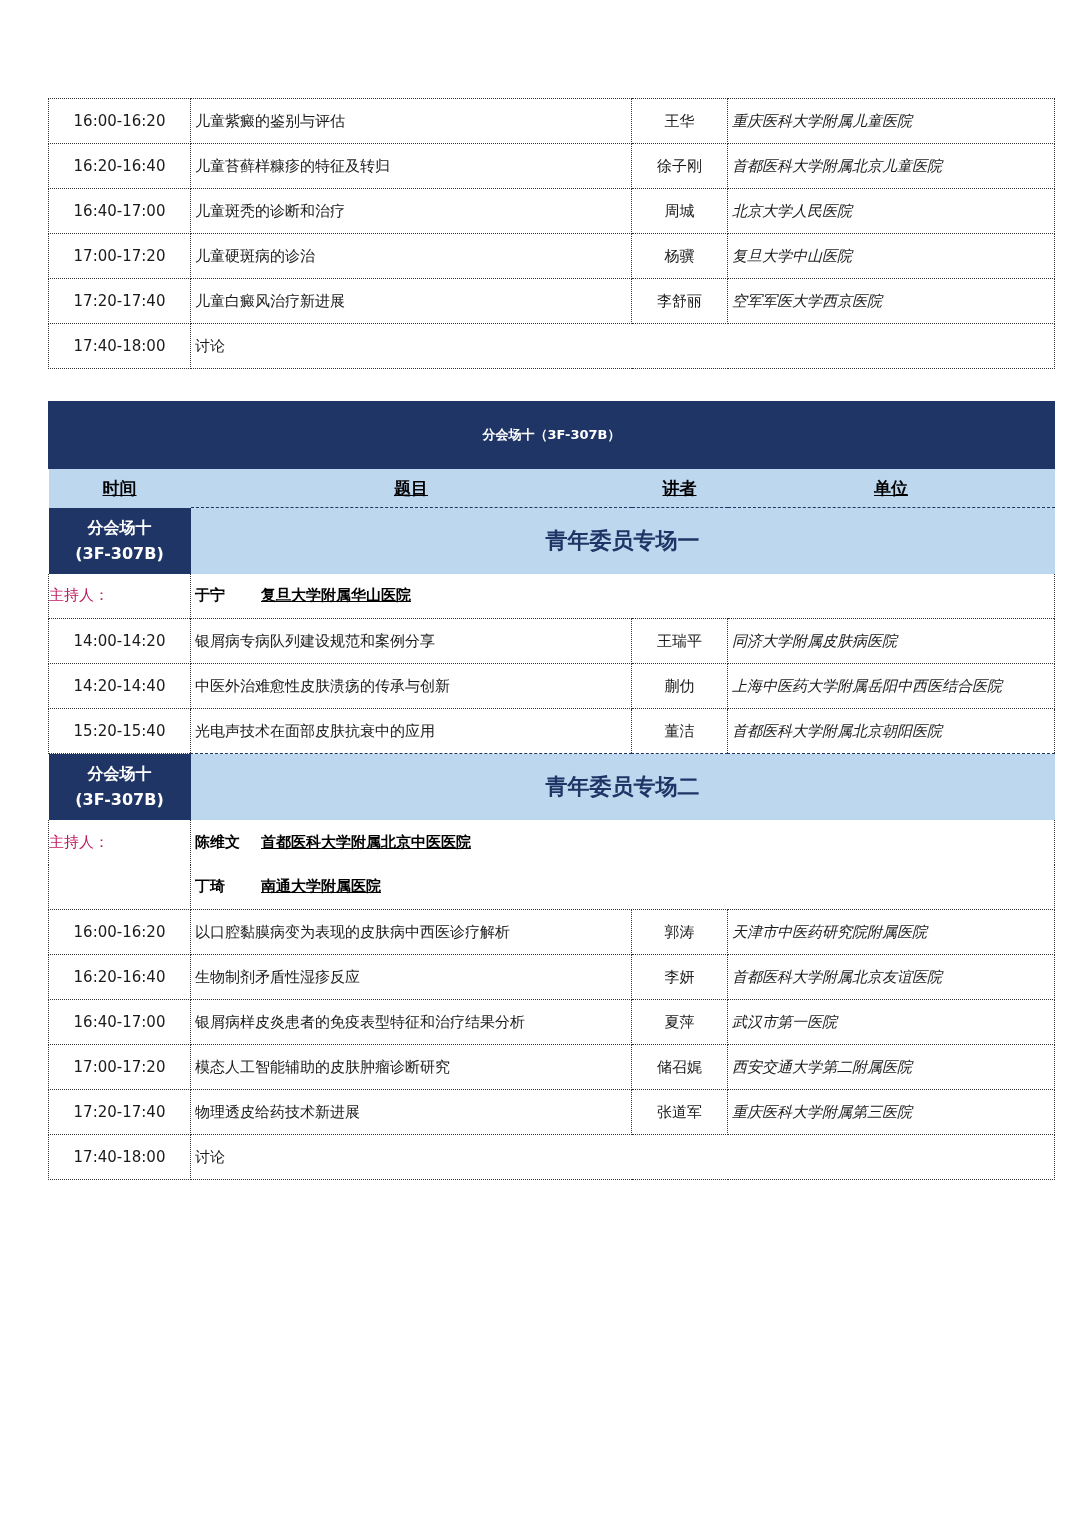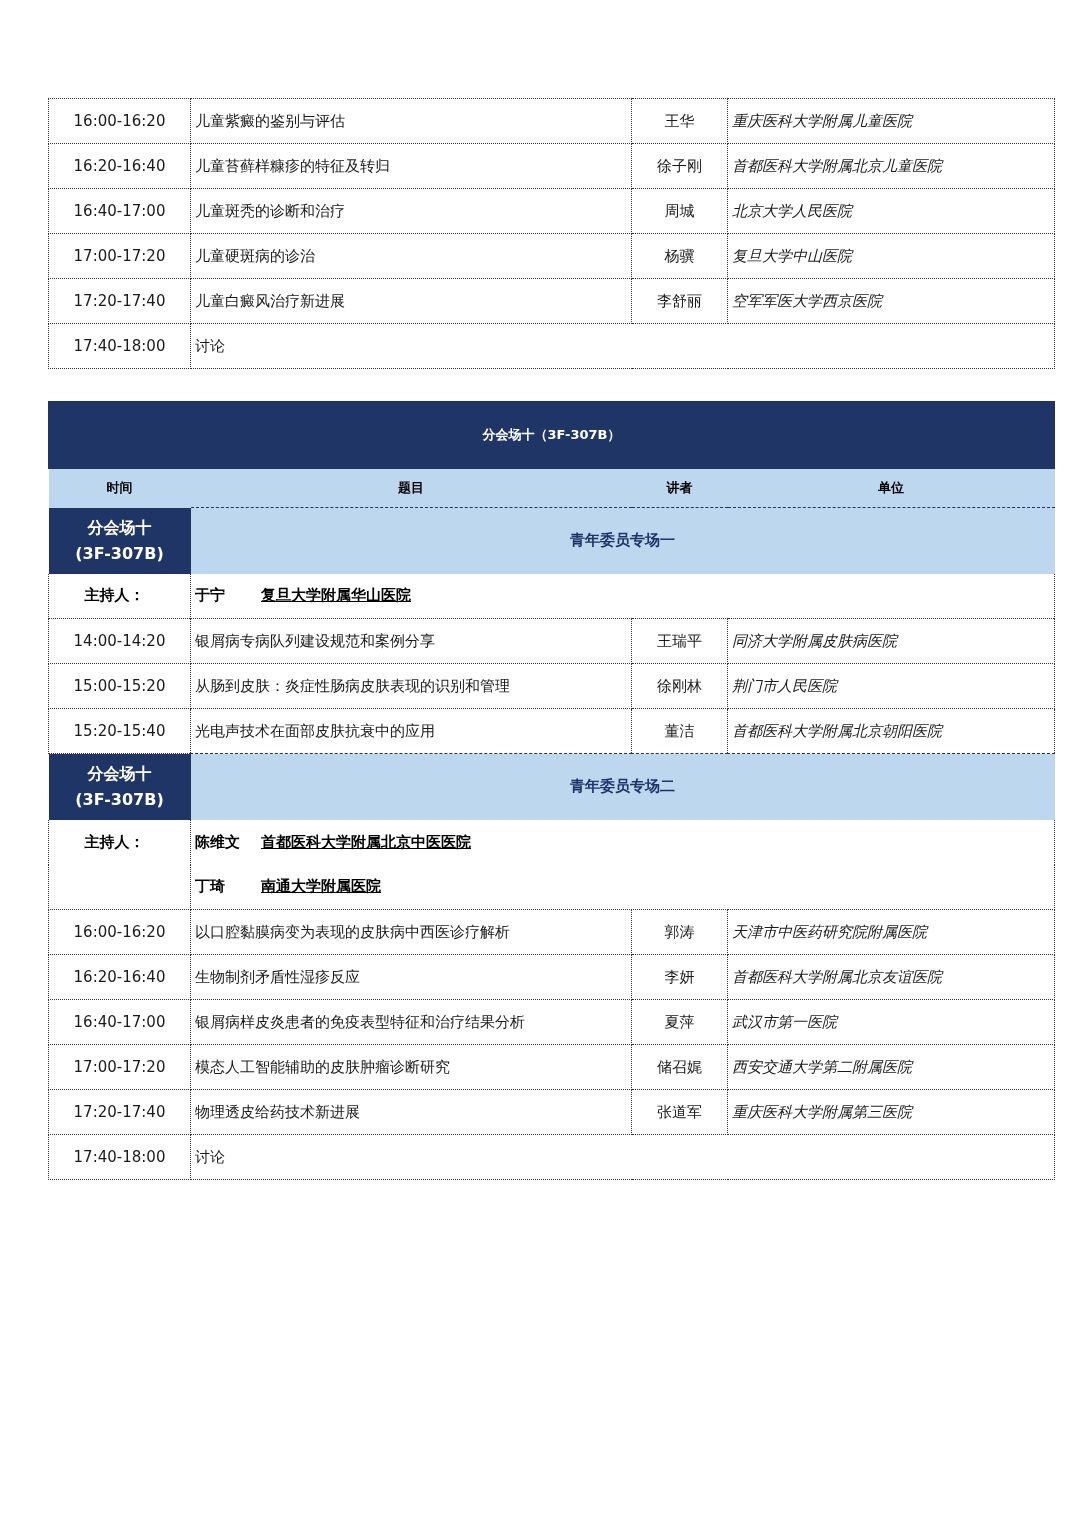--- a/index.html
+++ b/index.html
@@ -16,33 +16,33 @@
     .c-topic { width: 441px; text-align: left; padding-left: 4px !important; }
     .c-speaker { width: 96px; text-align: center; }
     .c-unit { width: 327px; text-align: left; padding-left: 4px !important; font-style: italic; }
     .spacer { height: 32px; }
     .session-title td {
       background: #1f3566; color: #fff; height: 67px; text-align: center;
       font-weight: bold; font-size: 13px; border: 1px solid #1f3566;
     }
     .col-head td {
       background: #bdd7ee; height: 39px; text-align: center; font-weight: bold;
-      font-size: 13px; color: #000; border: none;
+      font-size: 17px; color: #000; border: none; text-decoration: underline;
     }
     .sub-head td { height: 66px; }
     .sub-head .venue {
       background: #1f3566; color: #fff; text-align: center; font-weight: bold;
       font-size: 16px; line-height: 26px;
     }
     .sub-head .subtitle {
       background: #bdd7ee; color: #1f3566; text-align: center; font-weight: bold;
-      font-size: 15px; border-top: 1px dashed #1f3566;
+      font-size: 22px; border-top: 1px dashed #1f3566;
     }
     .host td { height: 45px; border-left: 1px dotted #333; border-right: 1px dotted #333; }
-    .host .hlabel { text-align: center; color: #000000; font-weight: bold; padding-right: 10px !important; }
+    .host .hlabel { text-align: left; color: #be185d; font-weight: normal; padding-right: 10px !important; }
     .host .hbody { color: #000000; font-weight: bold; padding-left: 4px !important; text-decoration: underline; }
     .host .hname { display: inline-block; width: 66px; }
     .host-last td { border-bottom: 1px dotted #333; }
     .host-first td { border-top: none; }
   </style>
 </head>
 <body>
 
 <div class="page">
 
@@ -118,24 +118,24 @@
           <span class="hname">于宁</span><span>复旦大学附属华山医院</span>
         </td>
       </tr>
       <tr class="row">
         <td class="c-time">14:00-14:20</td>
         <td class="c-topic">银屑病专病队列建设规范和案例分享</td>
         <td class="c-speaker">王瑞平</td>
         <td class="c-unit">同济大学附属皮肤病医院</td>
       </tr>
       <tr class="row">
-        <td class="c-time">15:00-15:20</td>
-        <td class="c-topic">从肠到皮肤：炎症性肠病皮肤表现的识别和管理</td>
-        <td class="c-speaker">徐刚林</td>
-        <td class="c-unit">荆门市人民医院</td>
+        <td class="c-time">14:20-14:40</td>
+        <td class="c-topic">中医外治难愈性皮肤溃疡的传承与创新</td>
+        <td class="c-speaker">蒯仂</td>
+        <td class="c-unit">上海中医药大学附属岳阳中西医结合医院</td>
       </tr>
       <tr class="row">
         <td class="c-time">15:20-15:40</td>
         <td class="c-topic">光电声技术在面部皮肤抗衰中的应用</td>
         <td class="c-speaker">董洁</td>
         <td class="c-unit">首都医科大学附属北京朝阳医院</td>
       </tr>
 
       <tr class="sub-head">
         <td class="venue">

